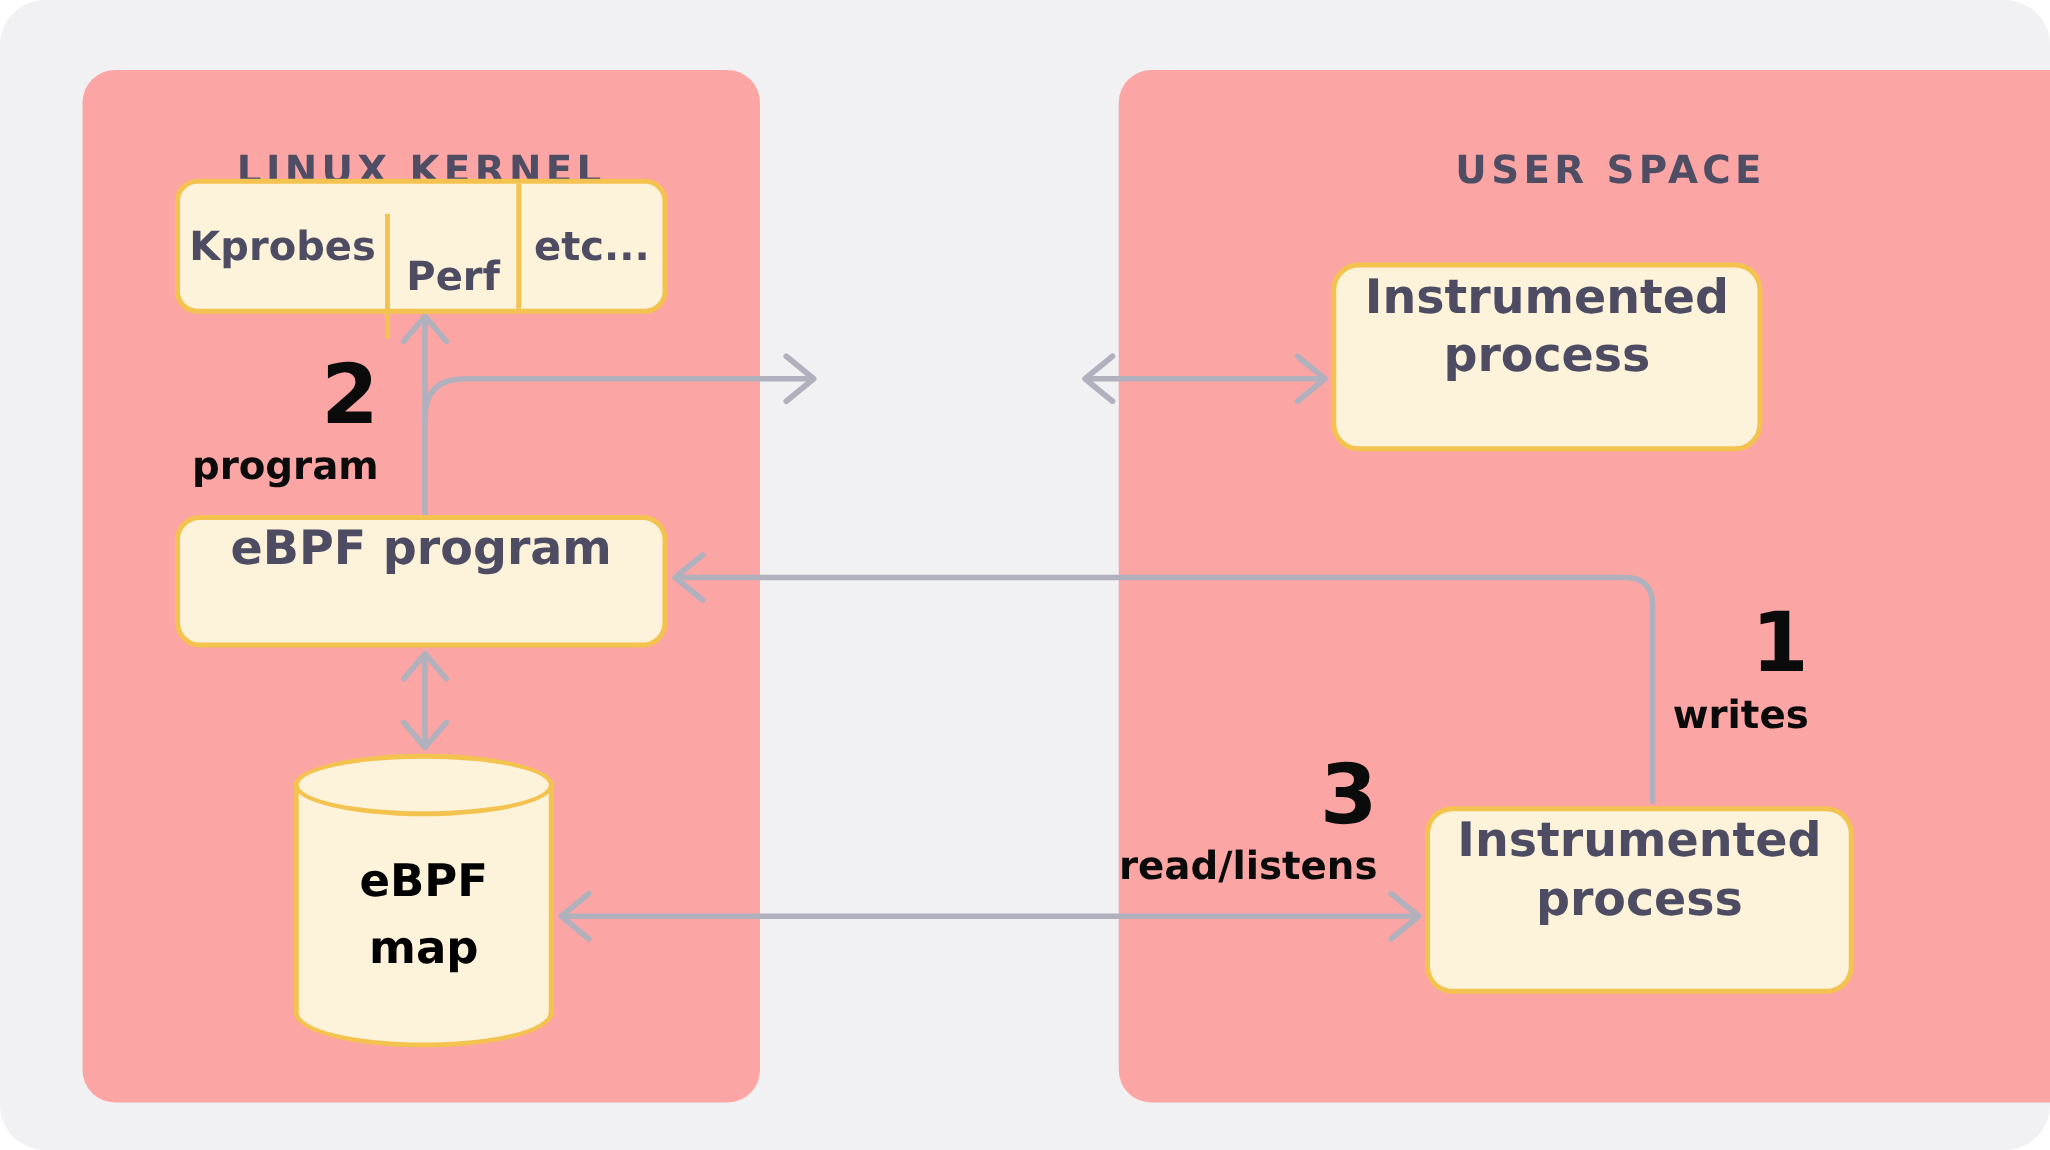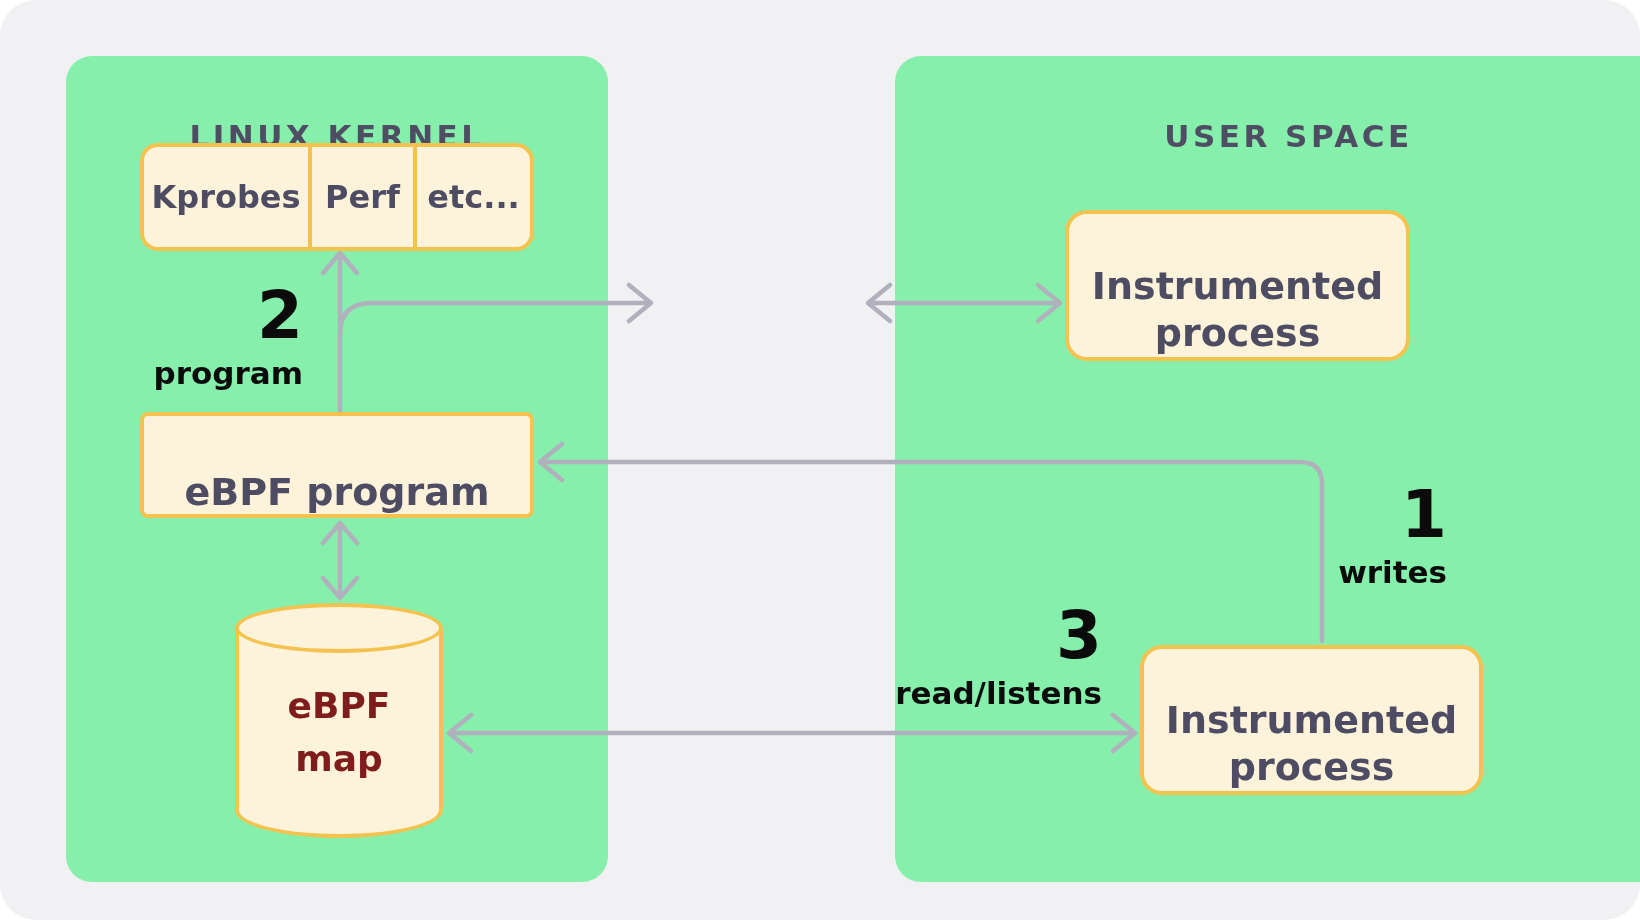--- a/index.html
+++ b/index.html
@@ -2,61 +2,61 @@
 <html><head>
 <meta charset="utf-8">
 <style>
   html,body{margin:0;padding:0;background:#ffffff;}
   #canvas{
     position:relative;width:1640px;height:920px;overflow:hidden;
     background:#f1f1f4;border-radius:36px;
     font-family:"DejaVu Sans","Liberation Sans",sans-serif;
   }
   .panel{
-    position:absolute;top:56px;height:826px;background:#86efac;border-radius:26px;
+    position:absolute;top:56px;height:826px;background:#fca5a5;border-radius:26px;
   }
   #panel-kernel{left:66px;width:542px;}
   #panel-user{left:895px;width:787px;}
   .panel-title{
     position:absolute;top:62px;left:0;width:100%;text-align:center;
     font-size:31px;font-weight:bold;letter-spacing:3.5px;color:#4e4d63;
   }
   .node{
     position:absolute;background:#fdf3db;border:4px solid #f4c24f;
     color:#4d4c63;font-weight:bold;box-sizing:border-box;
-    display:flex;align-items:flex-end;justify-content:center;text-align:center;
+    display:flex;align-items:flex-start;justify-content:center;text-align:center;
     z-index:2;
   }
   #probe-row{left:140px;top:143px;width:394px;height:108px;border-radius:18px;padding:0;}
   #probe-row .cell{
     display:flex;align-items:center;justify-content:center;
     height:100%;font-size:32px;color:#4d4c63;
   }
   #probe-row .cell+.cell{border-left:4px solid #f4c24f;}
   #cell-kprobes{width:164px;}
   #cell-perf{width:101px;margin-top:24px;}
   #cell-etc{flex:1;}
-  #node-program{left:140px;top:412px;width:394px;height:106px;border-radius:8px;font-size:38px;}
+  #node-program{left:140px;top:412px;width:394px;height:106px;border-radius:20px;font-size:38px;}
   #node-uprobes{left:656px;top:248px;width:207px;height:109px;border-radius:18px;font-size:33px;}
   #node-process-top{left:1065px;top:210px;width:345px;height:151px;border-radius:22px;font-size:38px;line-height:1.24;padding:0 14px;}
   #node-process-bottom{left:1140px;top:645px;width:343px;height:150px;border-radius:22px;font-size:38px;line-height:1.24;padding:0 14px;}
   
   #node-map{left:235px;top:603px;width:208px;height:235px;position:absolute;z-index:2;}
   #node-map .cyl-body{
     position:absolute;left:0;right:0;top:24px;bottom:0;background:#fdf3db;
     border:4px solid #f4c24f;border-top:none;box-sizing:border-box;
     border-radius:0 0 104px 104px / 0 0 28px 28px;
   }
   #node-map .cyl-top{
     position:absolute;left:0;right:0;top:0;height:50px;background:#fdf3db;
     border:4px solid #f4c24f;box-sizing:border-box;border-radius:50%;
   }
   #node-map .cyl-label{
     position:absolute;left:0;right:0;top:76px;text-align:center;
-    color:#7f1d1d;font-weight:bold;font-size:36px;line-height:1.48;
+    color:#000000;font-weight:bold;font-size:36px;line-height:1.48;
   }
   .step-label{position:absolute;text-align:right;color:#0b0b0b;z-index:3;}
   .step-label .num{font-size:66px;font-weight:bold;line-height:1;}
   .step-label .word{font-size:31px;font-weight:bold;line-height:1;margin-top:9px;}
   #label-listens{left:100px;top:283px;width:203px;}
   #label-loads{left:1244px;top:482px;width:203px;}
   #label-readwrites{left:860px;top:603px;width:242px;}
   #arrow-layer{position:absolute;left:0;top:0;z-index:1;pointer-events:none;}
 </style>
 </head>

